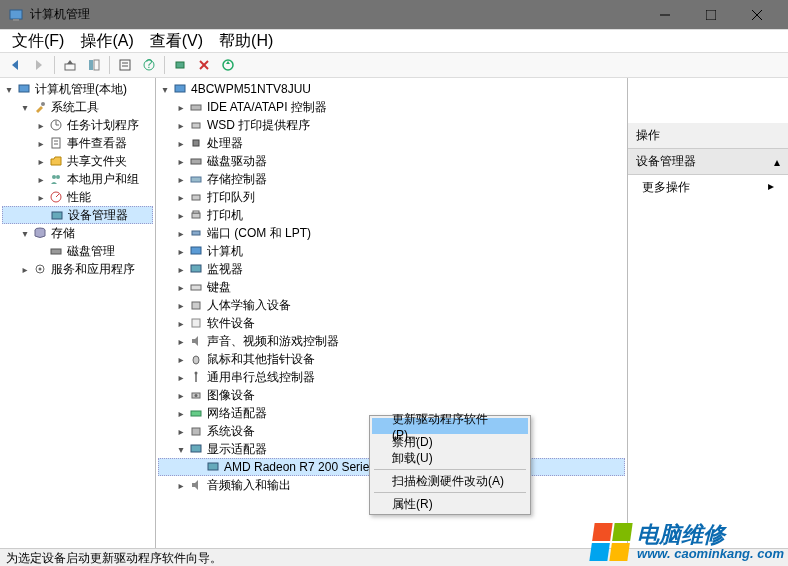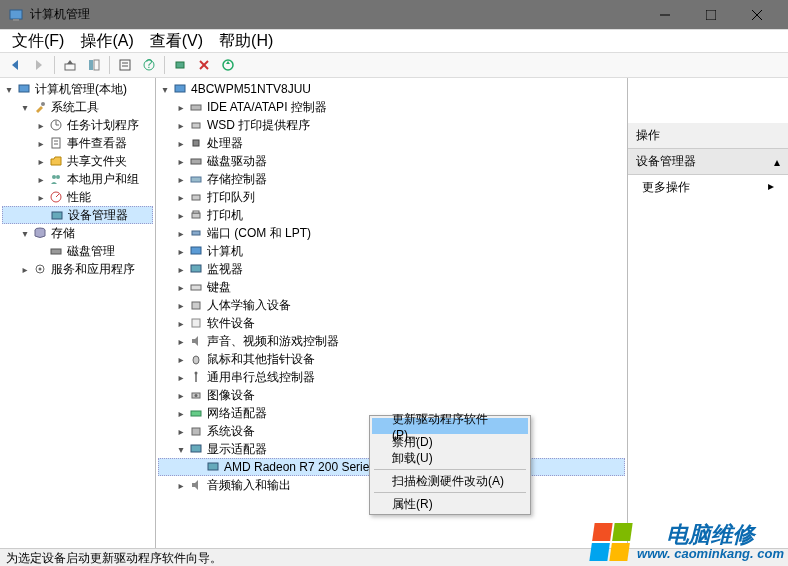--- a/index.html
+++ b/index.html
@@ -39,21 +39,21 @@
 
 .rp-header { background: #f0f0f0; border-bottom: 1px solid #ccc; padding: 4px 8px; font-weight: normal; font-size: 12px; }
 .rp-section { background: #e8e8e8; border-bottom: 1px solid #ccc; padding: 4px 8px; font-size: 12px; display:flex; justify-content: space-between; align-items: center; }
 .rp-item { padding: 4px 14px; font-size: 12px; cursor: pointer; display:flex; justify-content: space-between; align-items:flex-start;gap:32px; }
 
 .statusbar { height: 20px; border-top: 1px solid #ccc; padding: 2px 6px; font-size: 12px; background: #f0f0f0; display:flex; align-items:center; }
 
 .watermark { position: absolute; right: 4px; bottom: 4px; z-index: 200; display:flex; align-items:center; gap:6px; pointer-events:none; }
 .watermark .logo { display:flex; }
 .watermark .flag-sq { width:18px; height:18px; margin:1px; }
-.watermark .wtxt { display:flex; flex-direction:column; font-style: italic; font-weight:bold; line-height:1.1;text-align:center; }
+.watermark .wtxt { display:flex; flex-direction:column; font-style: italic; font-weight:bold; line-height:1.1; }
 .watermark .wtxt .l1 { color:#0b6ab0; font-size:22px; }
 .watermark .wtxt .l2 { color:#0b6ab0; font-size:13px; }
 
 svg { display: block; }
 </style>
 </head>
 <body>
 
 <div class="titlebar">
   <span class="icon">

